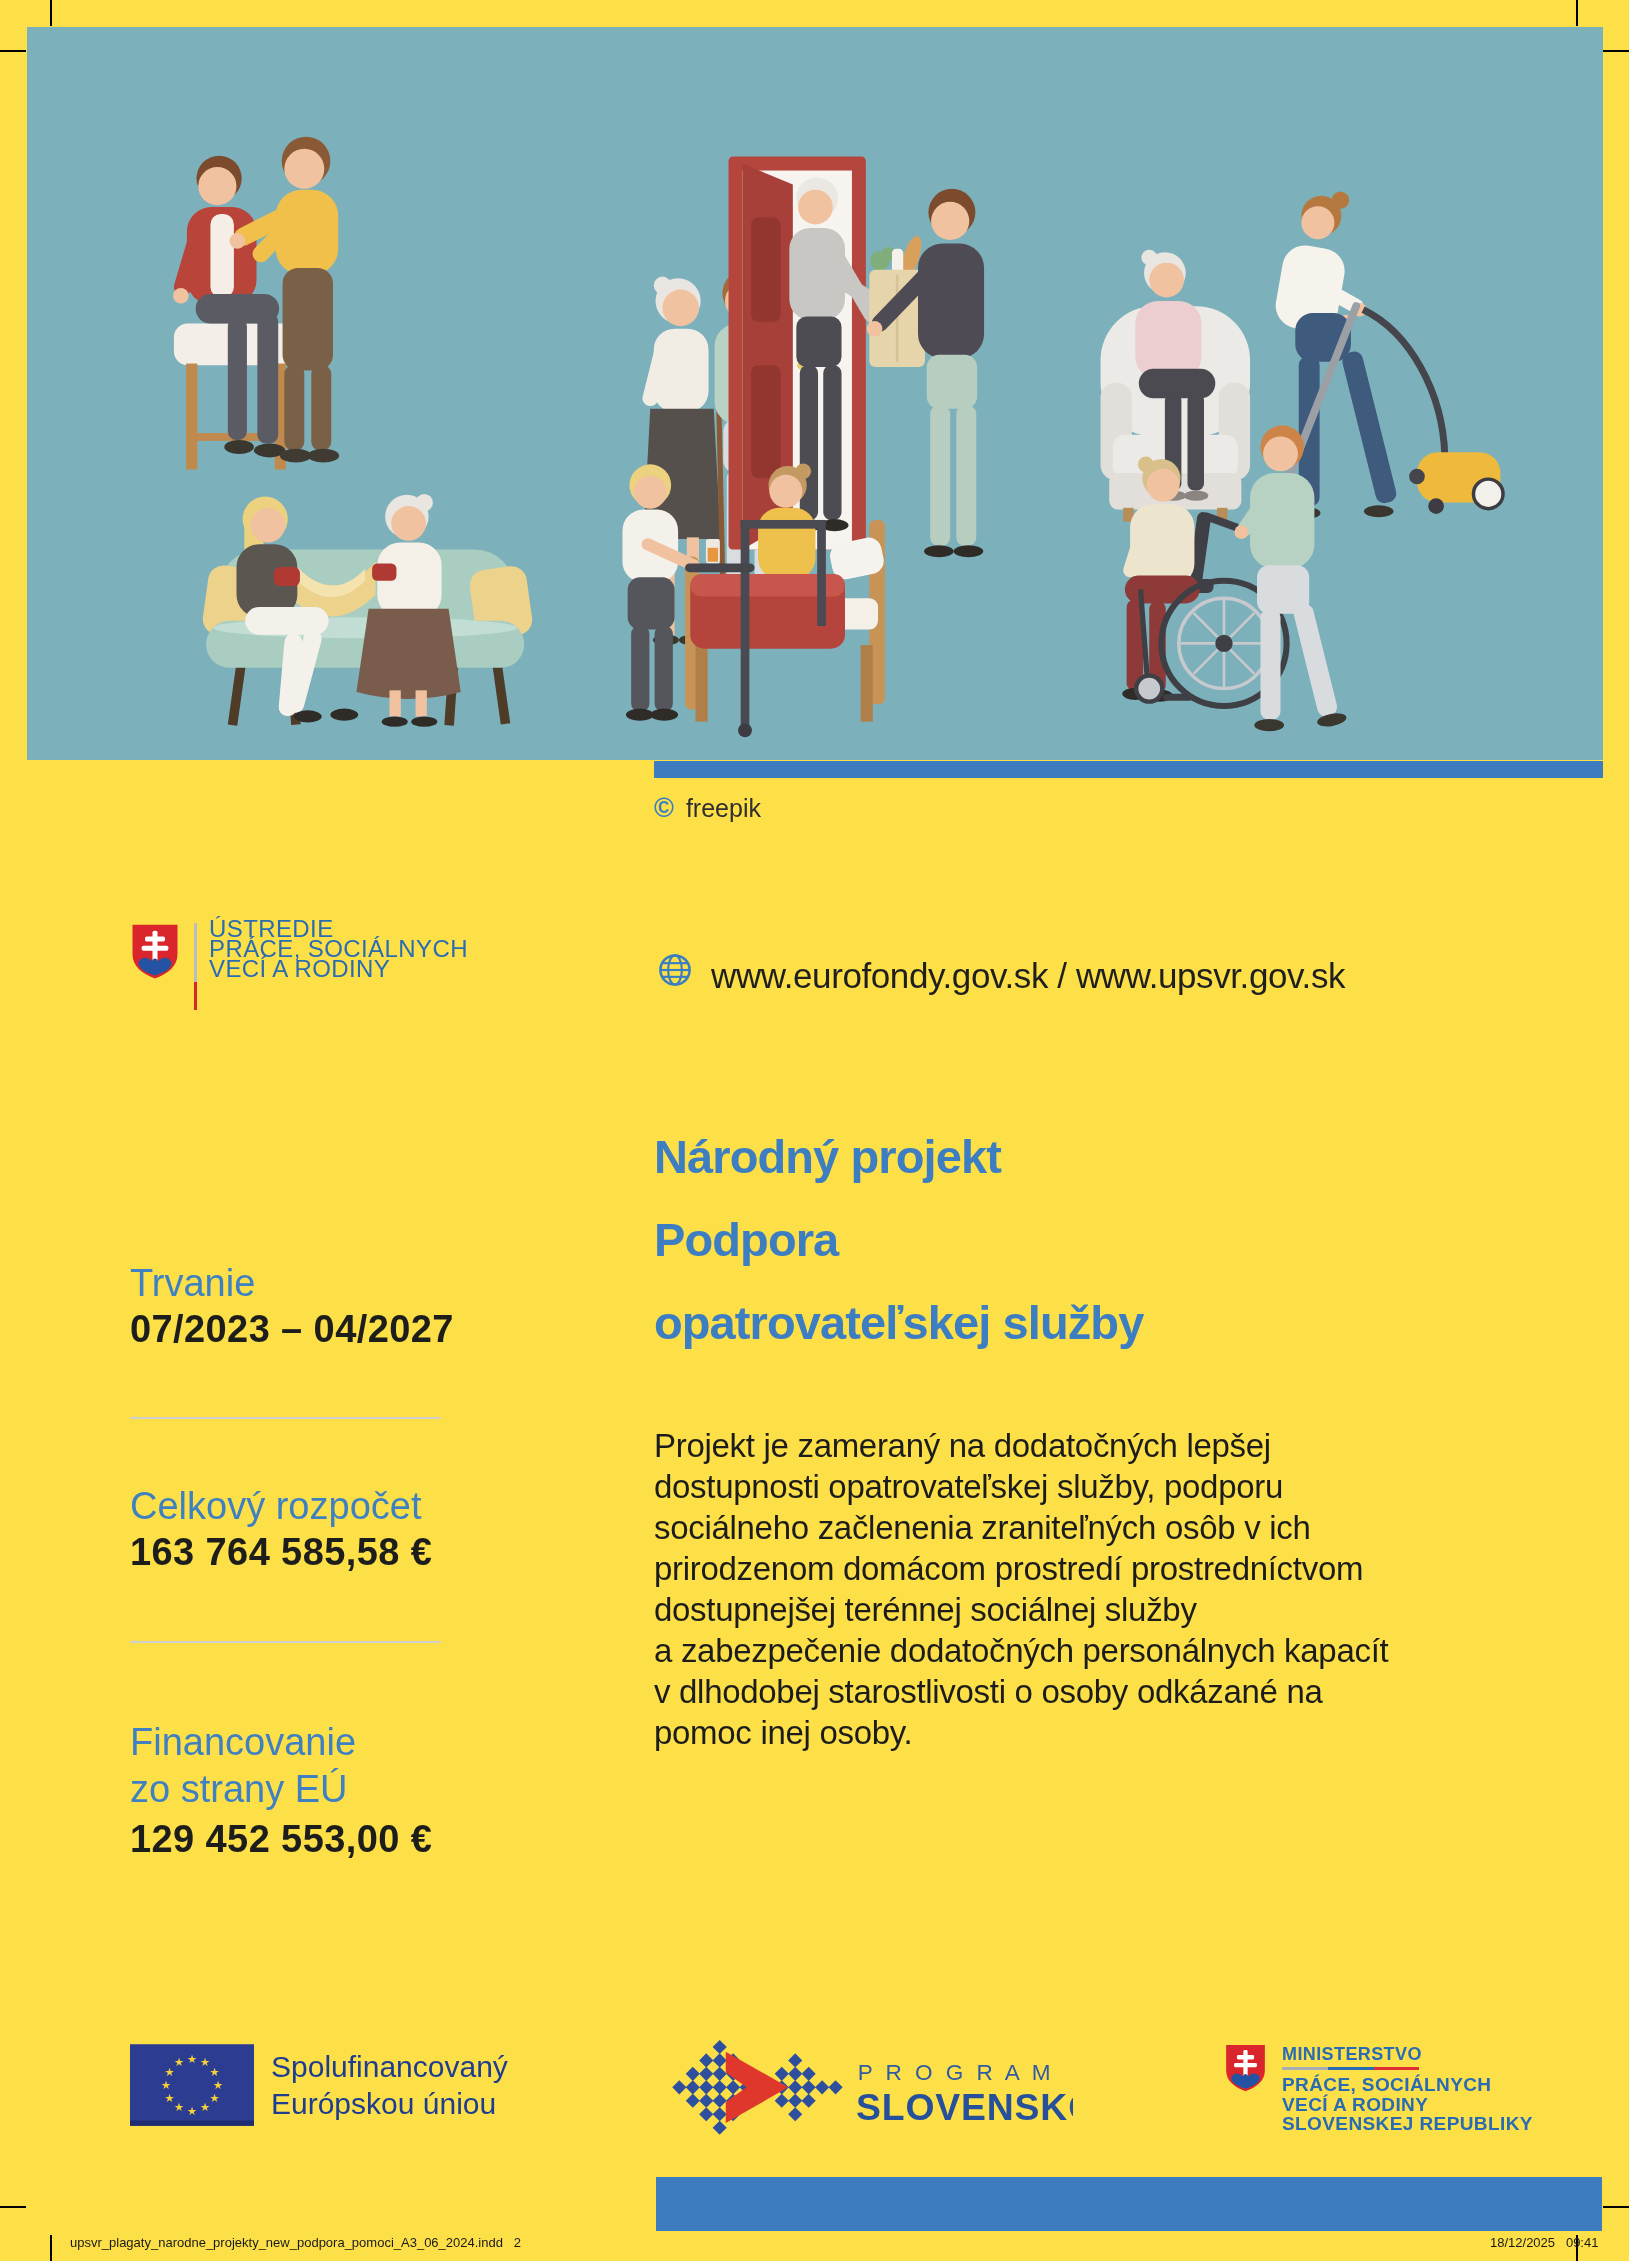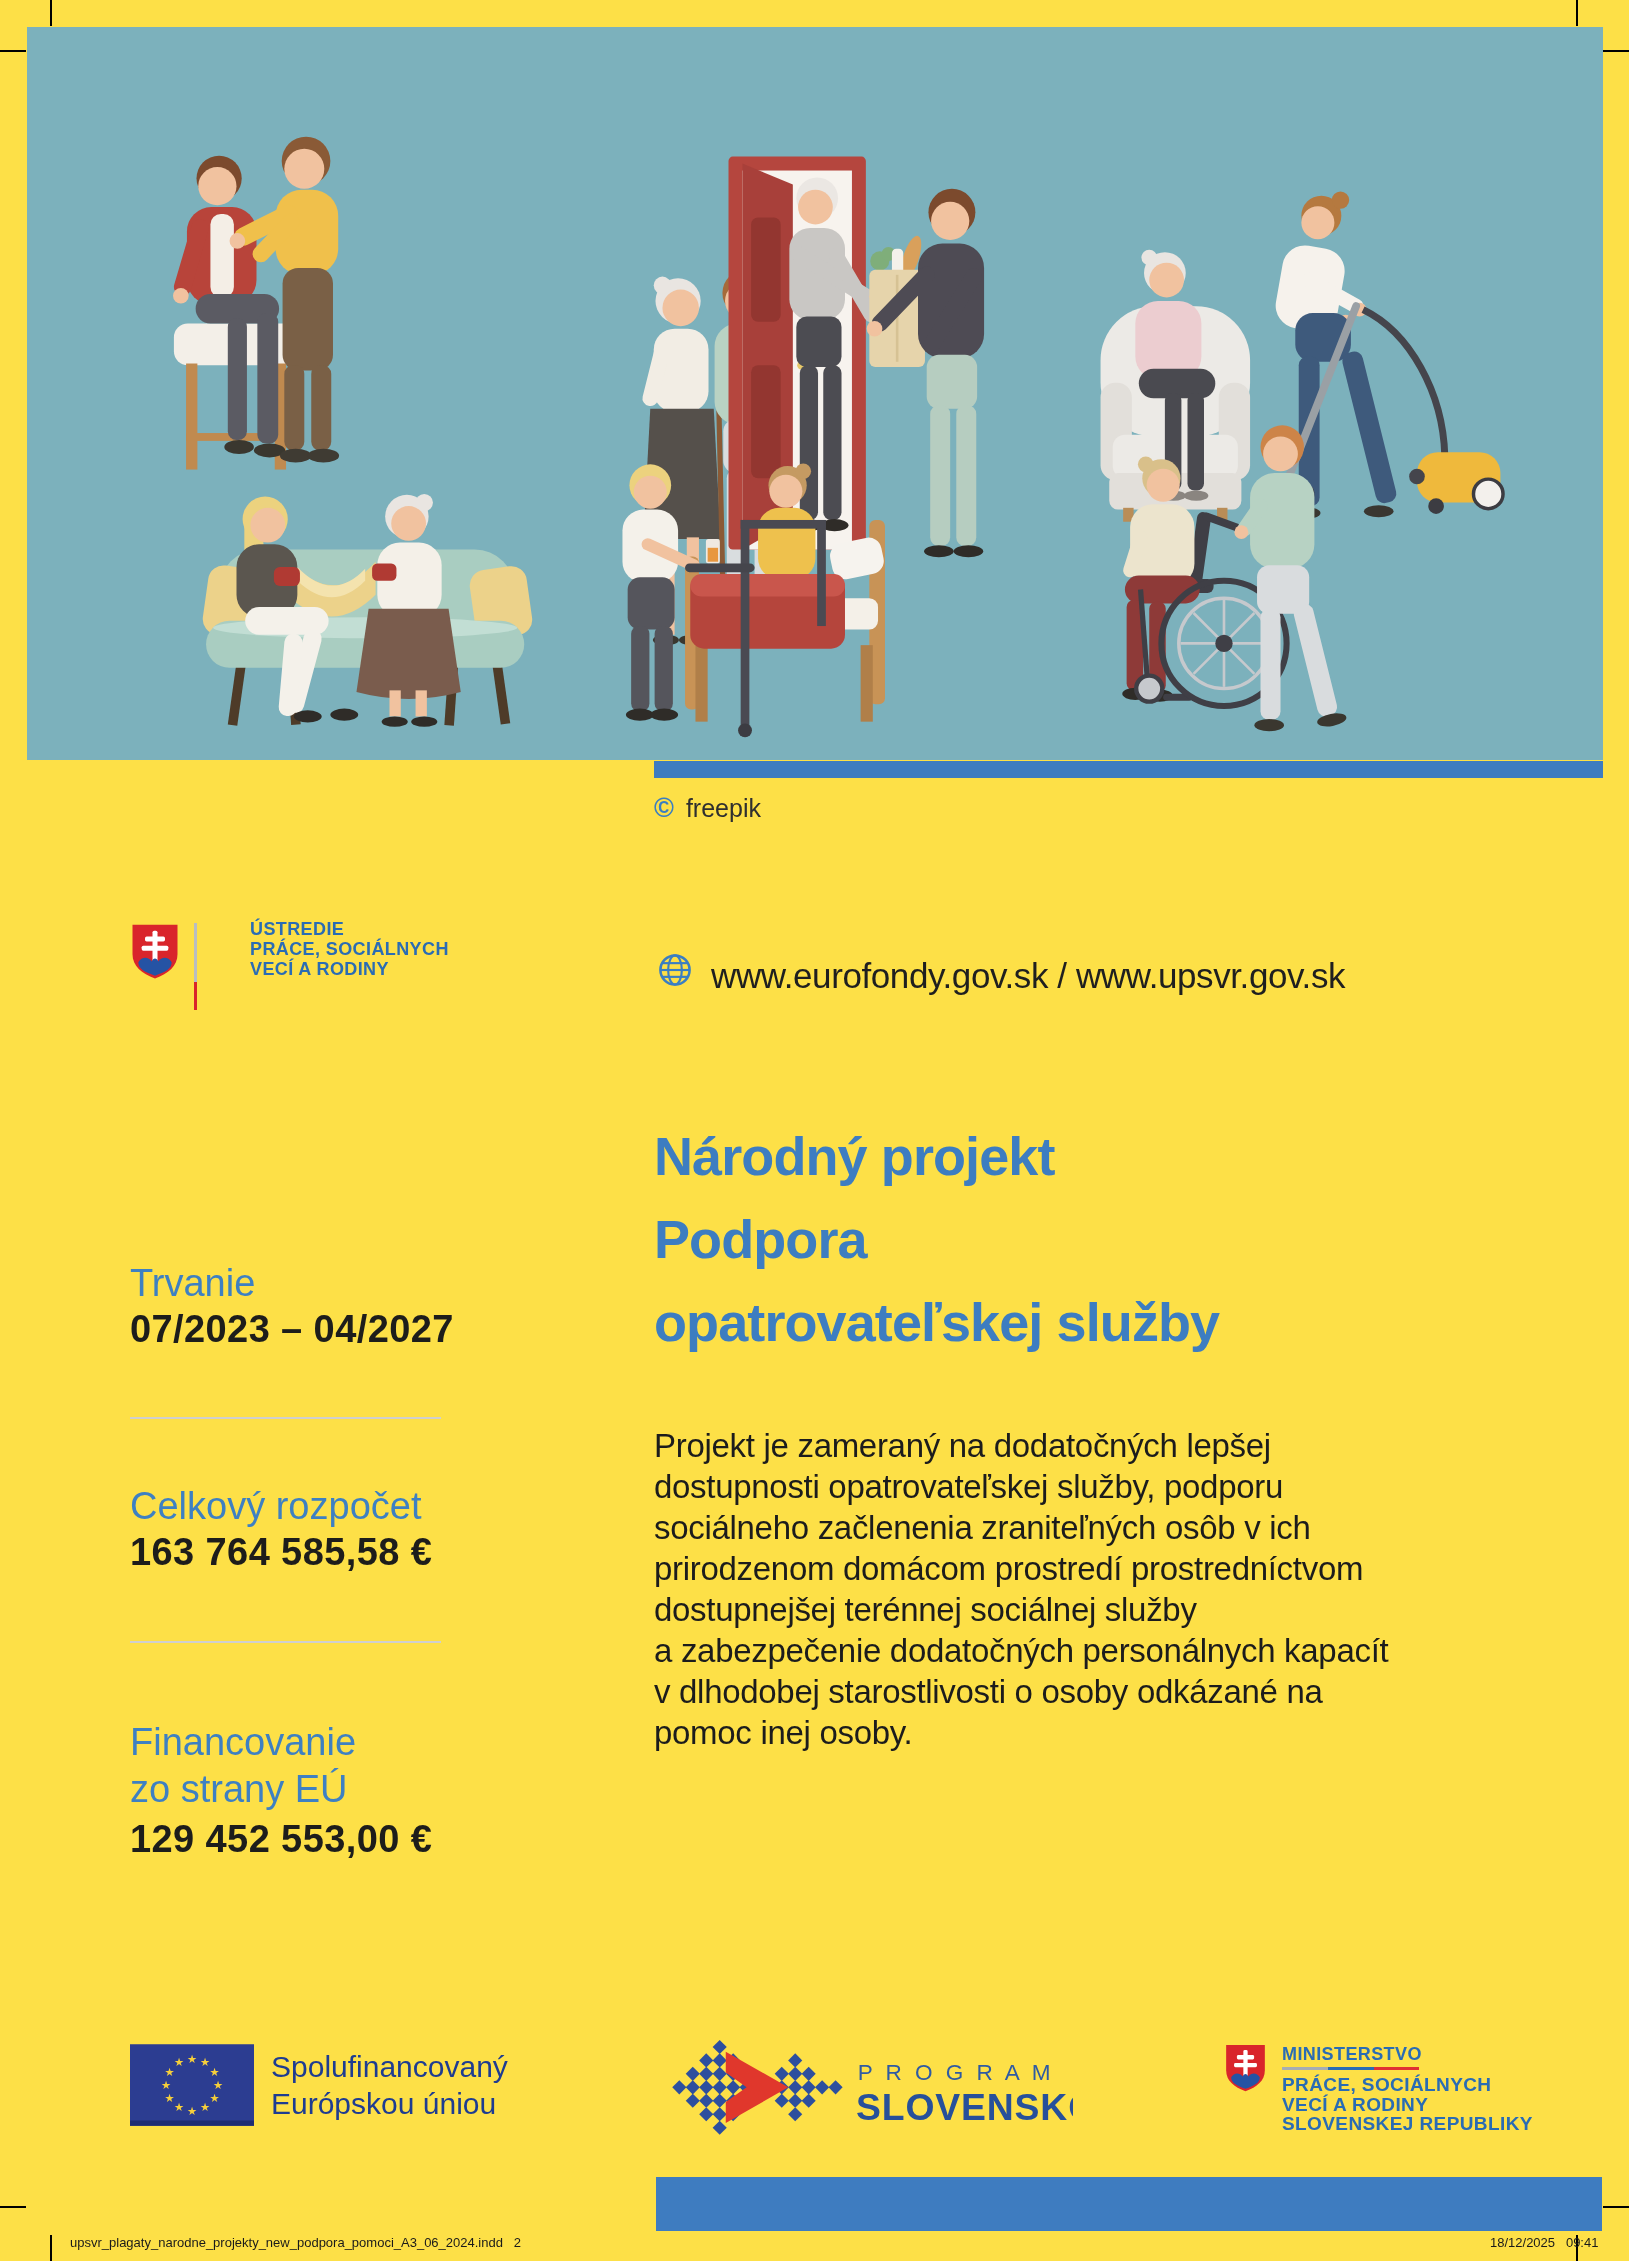--- a/index.html
+++ b/index.html
@@ -4,27 +4,27 @@
 <style>
   html,body{margin:0;padding:0;background:#ffffff;}
   .page{position:relative;width:1629px;height:2261px;background:#fde047;overflow:hidden;
         font-family:"Liberation Sans",sans-serif;padding-left:30px;}
   .abs{position:absolute;}
   .cropmark{position:absolute;background:#000;}
   .banner{position:absolute;left:27px;top:27px;width:1576px;height:733px;background:#7cb1bc;}
   .strip{position:absolute;background:#3e7cc0;}
   .credit{position:absolute;left:654px;top:793px;font-size:25px;color:#2f2f2f;}
   .credit .c{color:#3a7ec2;font-weight:700;font-size:27px;margin-right:12px;}
-  .orgtext{position:absolute;left:209px;top:919px;color:#2a6cb4;font-weight:700;
-           font-size:18px;line-height:20px;letter-spacing:0.4px;margin-left:41px;}
+  .orgtext{position:absolute;left:209px;top:919px;color:#2a6cb4;font-weight:400;
+           font-size:24px;line-height:20px;letter-spacing:0.4px;}
   .org-divider-gray{position:absolute;left:194px;top:923px;width:2.6px;height:59px;background:#b9bdc1;}
   .org-divider-red{position:absolute;left:194px;top:982px;width:2.6px;height:28px;background:#d9252b;}
   .urlrow{position:absolute;left:711px;top:956px;font-size:35px;color:#1f1f1f;letter-spacing:-0.4px;}
   .title{position:absolute;left:654px;top:1115px;color:#3d7dc1;font-weight:700;
-         font-size:54px;line-height:83px;letter-spacing:-0.9px;}
+         font-size:47px;line-height:83px;letter-spacing:-0.9px;}
   .para{position:absolute;left:654px;top:1425px;color:#1c1c1c;font-size:33px;line-height:41px;letter-spacing:-0.3px;}
   .lbl{position:absolute;left:130px;color:#3e80c2;font-size:38px;line-height:47px;text-align:right;}
   .val{position:absolute;left:130px;color:#1d1d1b;font-size:38px;font-weight:700;letter-spacing:0.4px;}
   .hr{position:absolute;left:130px;width:311px;height:1.7px;background:#cfcfcf;}
   .eu-text{position:absolute;left:271px;color:#1e3c91;font-size:30px;font-weight:400;line-height:36px;}
   .min-text{position:absolute;left:1282px;color:#2a6cb4;font-weight:700;}
   .meta{position:absolute;top:2235px;font-size:13px;color:#1a1a1a;white-space:pre;}
   svg text{font-family:"Liberation Sans","DejaVu Sans",sans-serif;}
 </style>
 </head>

